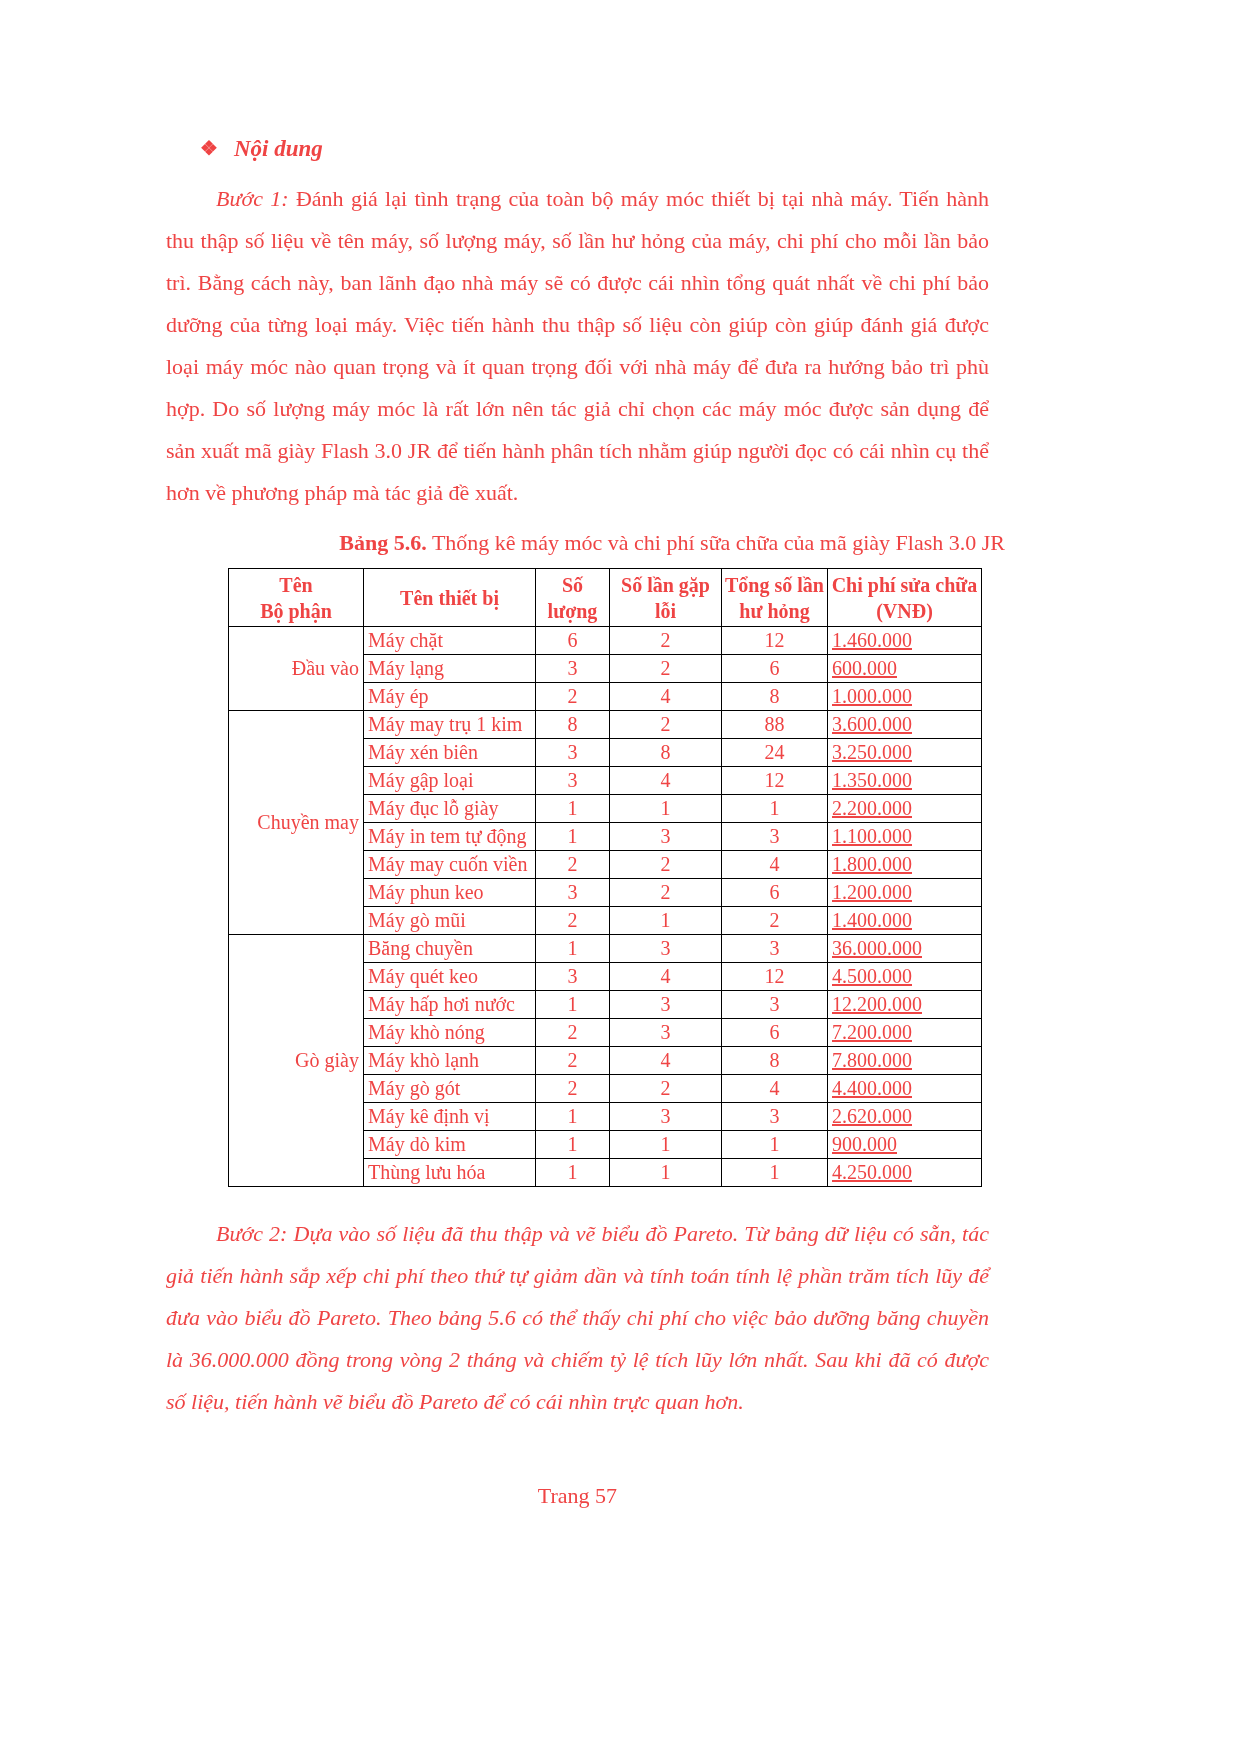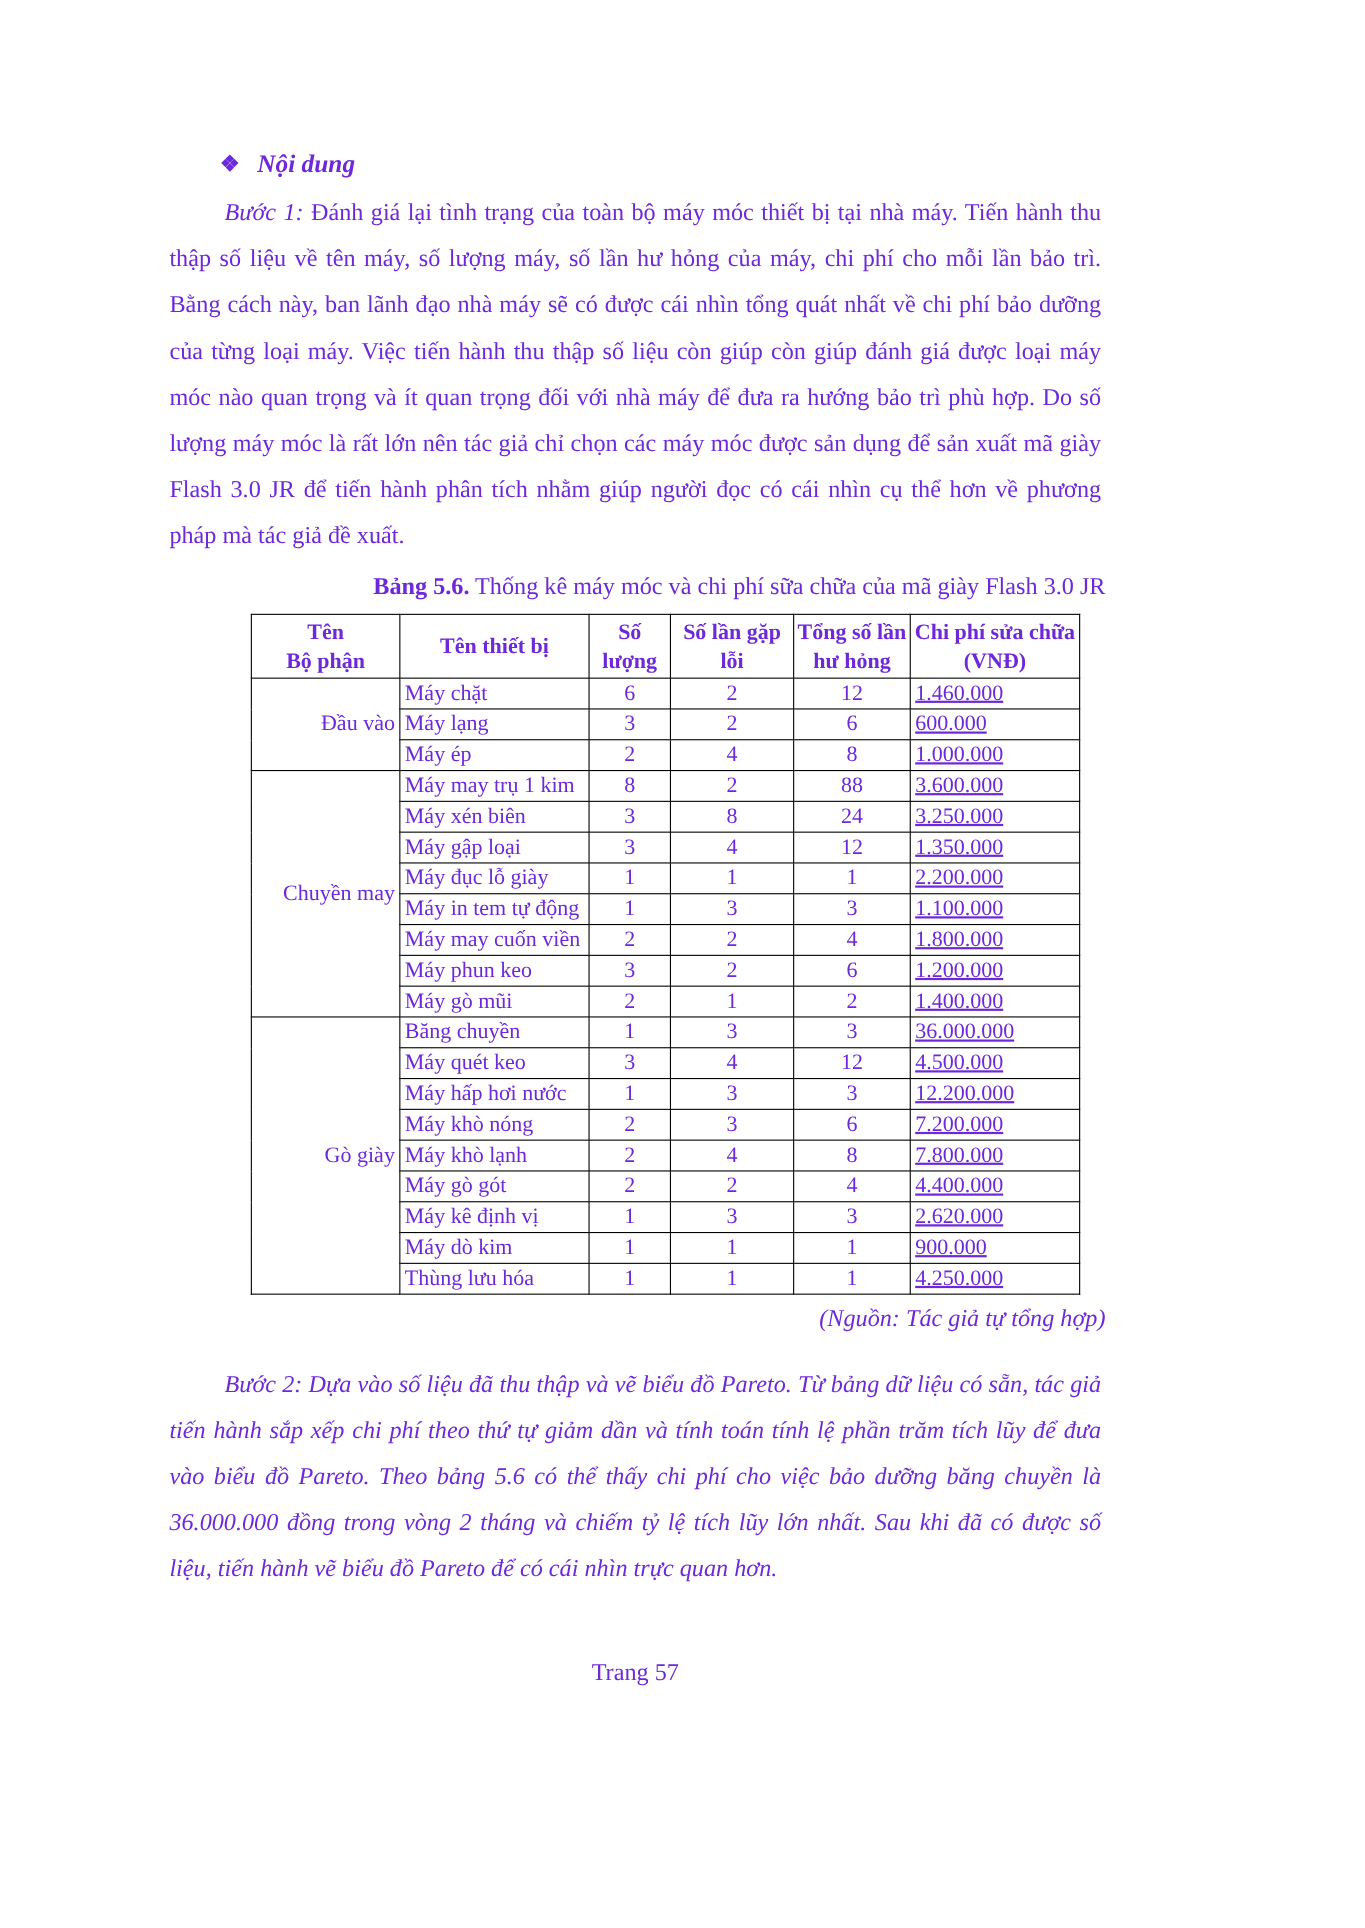--- a/index.html
+++ b/index.html
@@ -4,42 +4,42 @@
 <style>
   * { box-sizing: border-box; }
   html, body { margin: 0; padding: 0; background: #e8e8e8; }
   .page {
     position: relative;
     width: 1241px;
     height: 1753px;
     margin: 0 auto;
     background: #ffffff;
     font-family: "Liberation Serif", "DejaVu Serif", serif;
-    color: #6d28d9;
+    color: #ef4444;
     padding: 136px 236px 0 150px;
     overflow: hidden;
   }
   .heading {
     font-size: 23px;
     font-weight: bold;
     margin: 0 0 10px 50px;
   }
   .heading .bullet {
     font-style: normal;
     font-size: 20px;
     margin-right: 16px;
     vertical-align: 1px;
   }
   .heading .title { font-style: italic; }
   .para {
     font-size: 22px;
     line-height: 42px;
     text-align: justify;
     text-indent: 50px;
-    margin: 4px;
+    margin: 16px;
   }
   .para .lead { font-style: italic; }
   .caption {
     font-size: 22px;
     text-align: right;
     margin: 12px 0 12px 0;
   }
   .caption .cap-label { font-weight: bold; }
   .stats-table {
     border-collapse: collapse;
@@ -259,21 +259,20 @@
         <tr>
           <td class="device-cell">Thùng lưu hóa</td>
           <td class="num-cell">1</td>
           <td class="num-cell">1</td>
           <td class="num-cell">1</td>
           <td class="cost-cell">4.250.000</td>
         </tr>
       </tbody>
   </table>
 
-  <p class="source">(Nguồn: Tác giả tự tổng hợp)</p>
 
   <p class="para para2">
     <span>Bước 2: Dựa vào số liệu đã thu thập và vẽ biểu đồ Pareto. Từ bảng dữ liệu có sẵn, tác giả tiến hành sắp xếp chi phí theo thứ tự giảm dần và tính toán tính lệ phần trăm tích lũy để đưa vào biểu đồ Pareto. Theo bảng 5.6 có thể thấy chi phí cho việc bảo dưỡng băng chuyền là 36.000.000 đồng trong vòng 2 tháng và chiếm tỷ lệ tích lũy lớn nhất. Sau khi đã có được số liệu, tiến hành vẽ biểu đồ Pareto để có cái nhìn trực quan hơn.</span>
   </p>
 
   <div class="footer">Trang 57</div>
 
 </div>
 
 </body></html>

